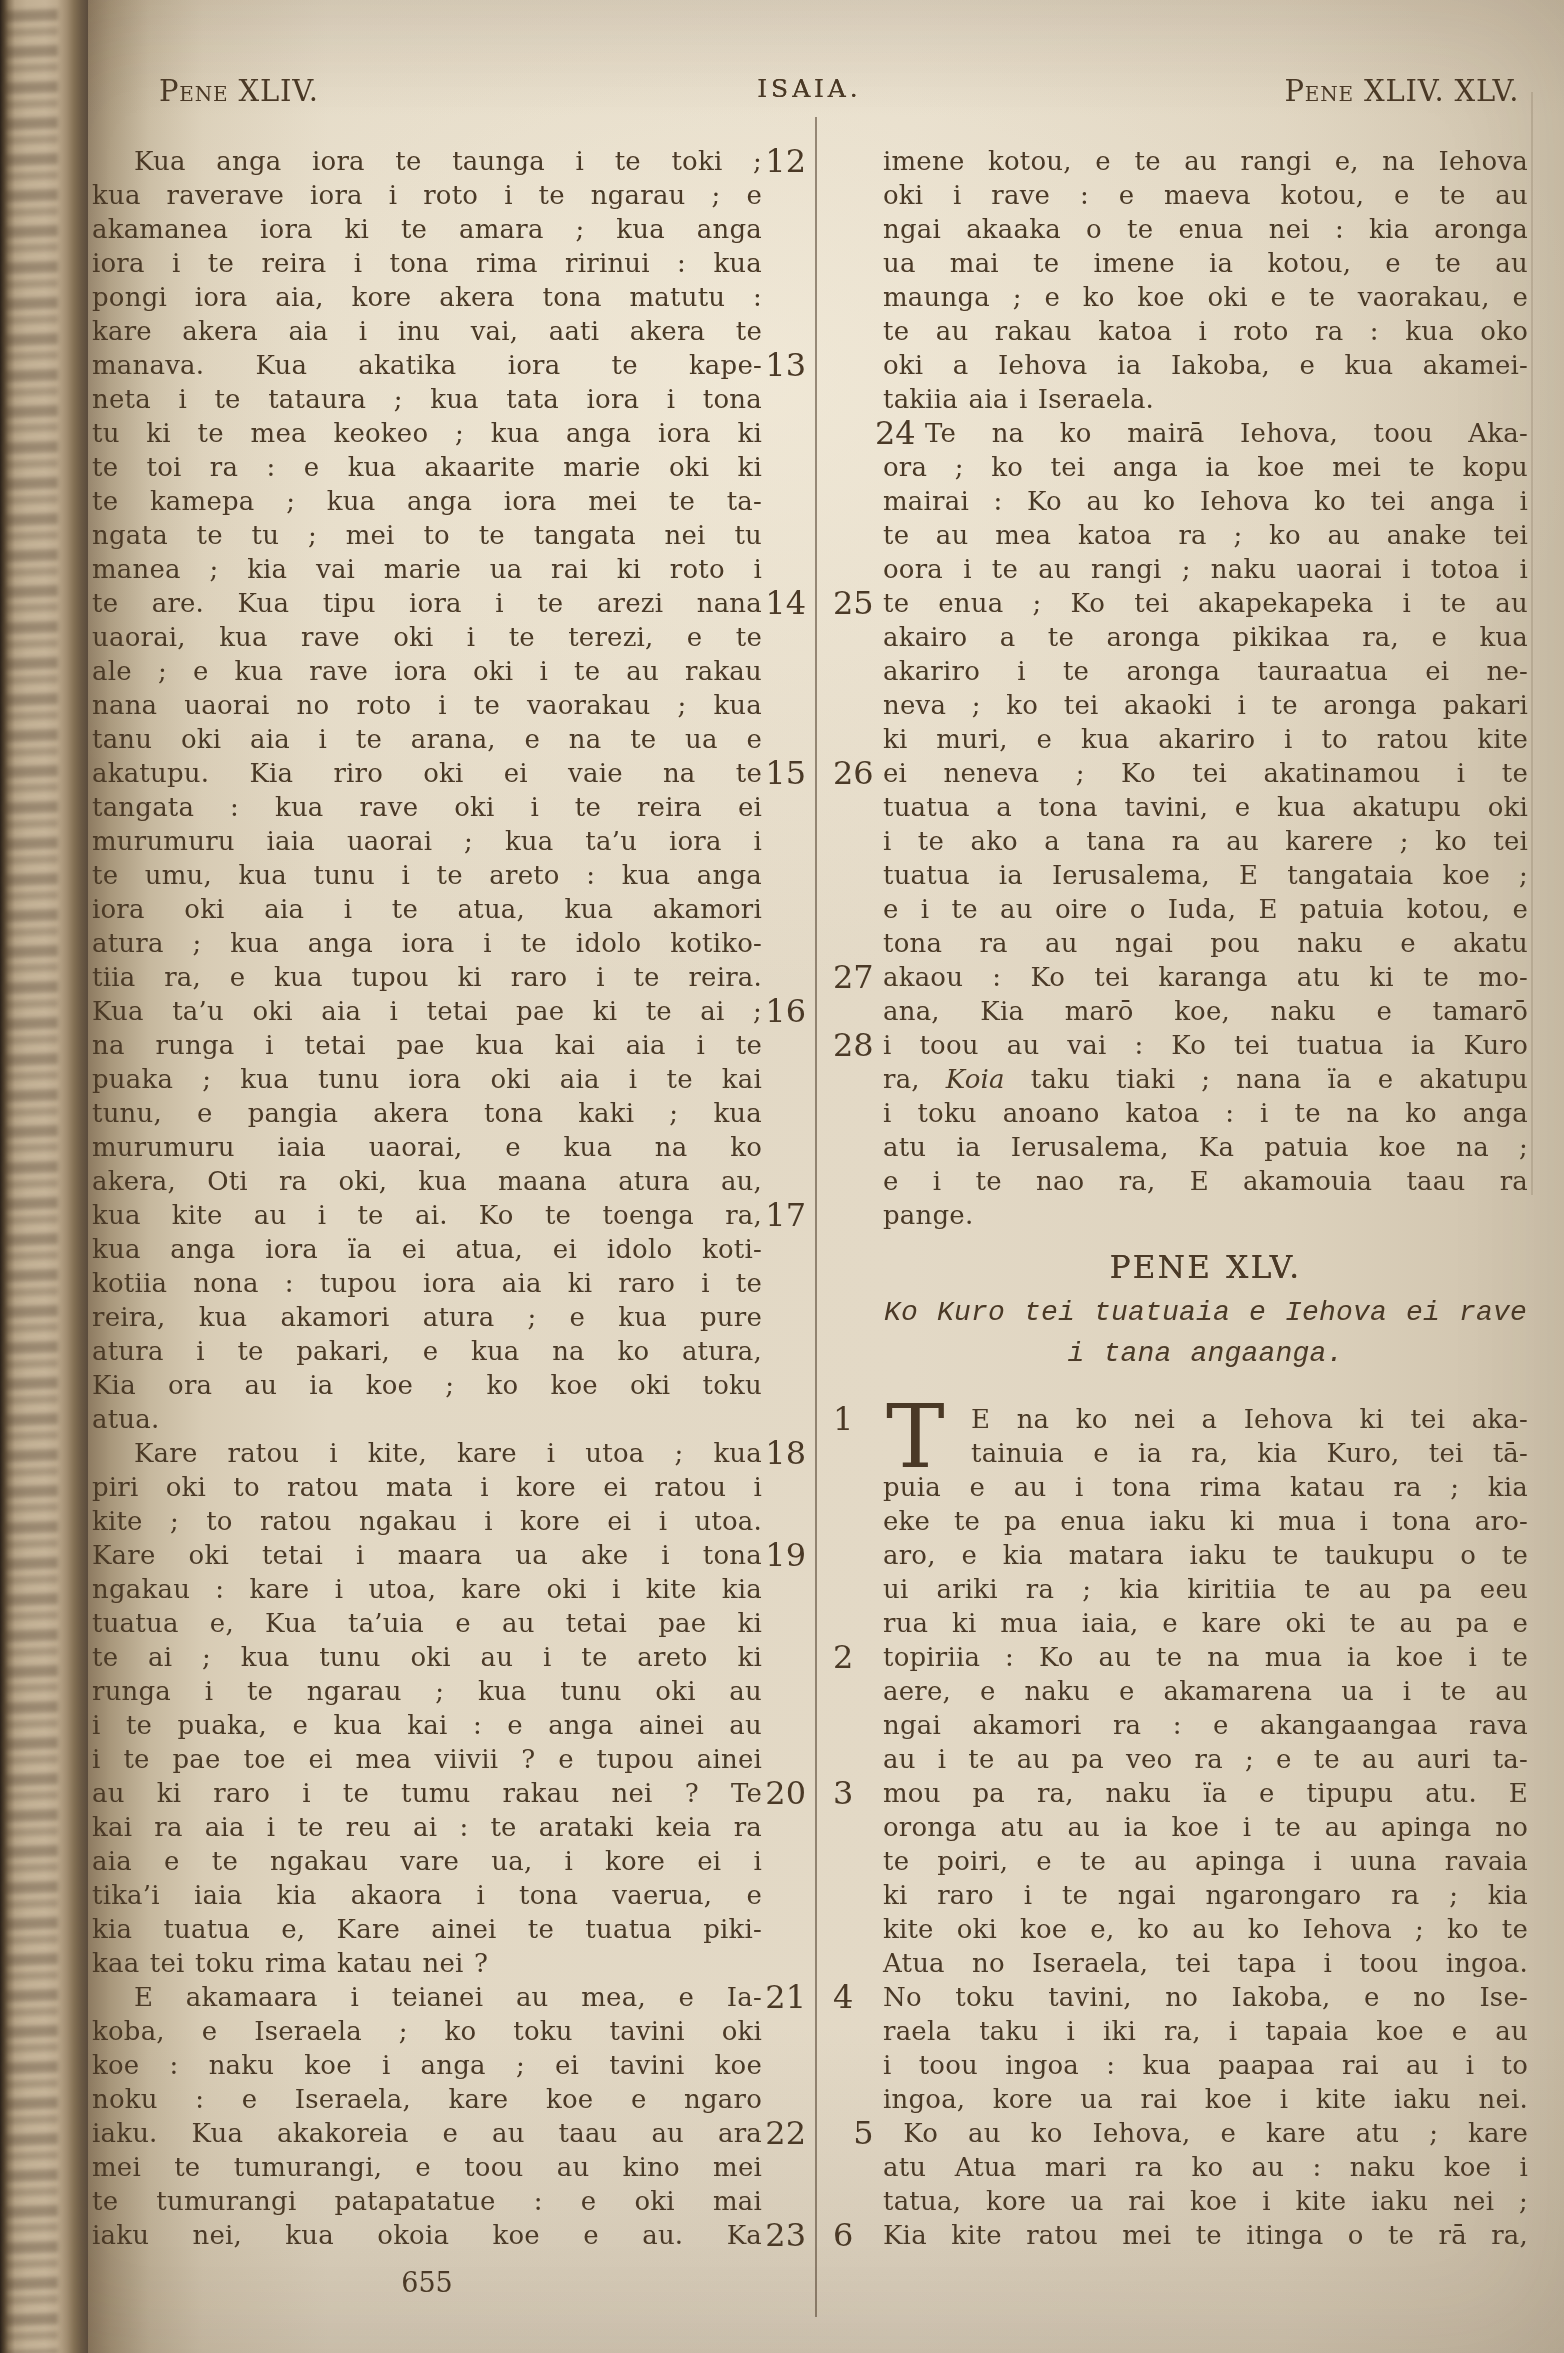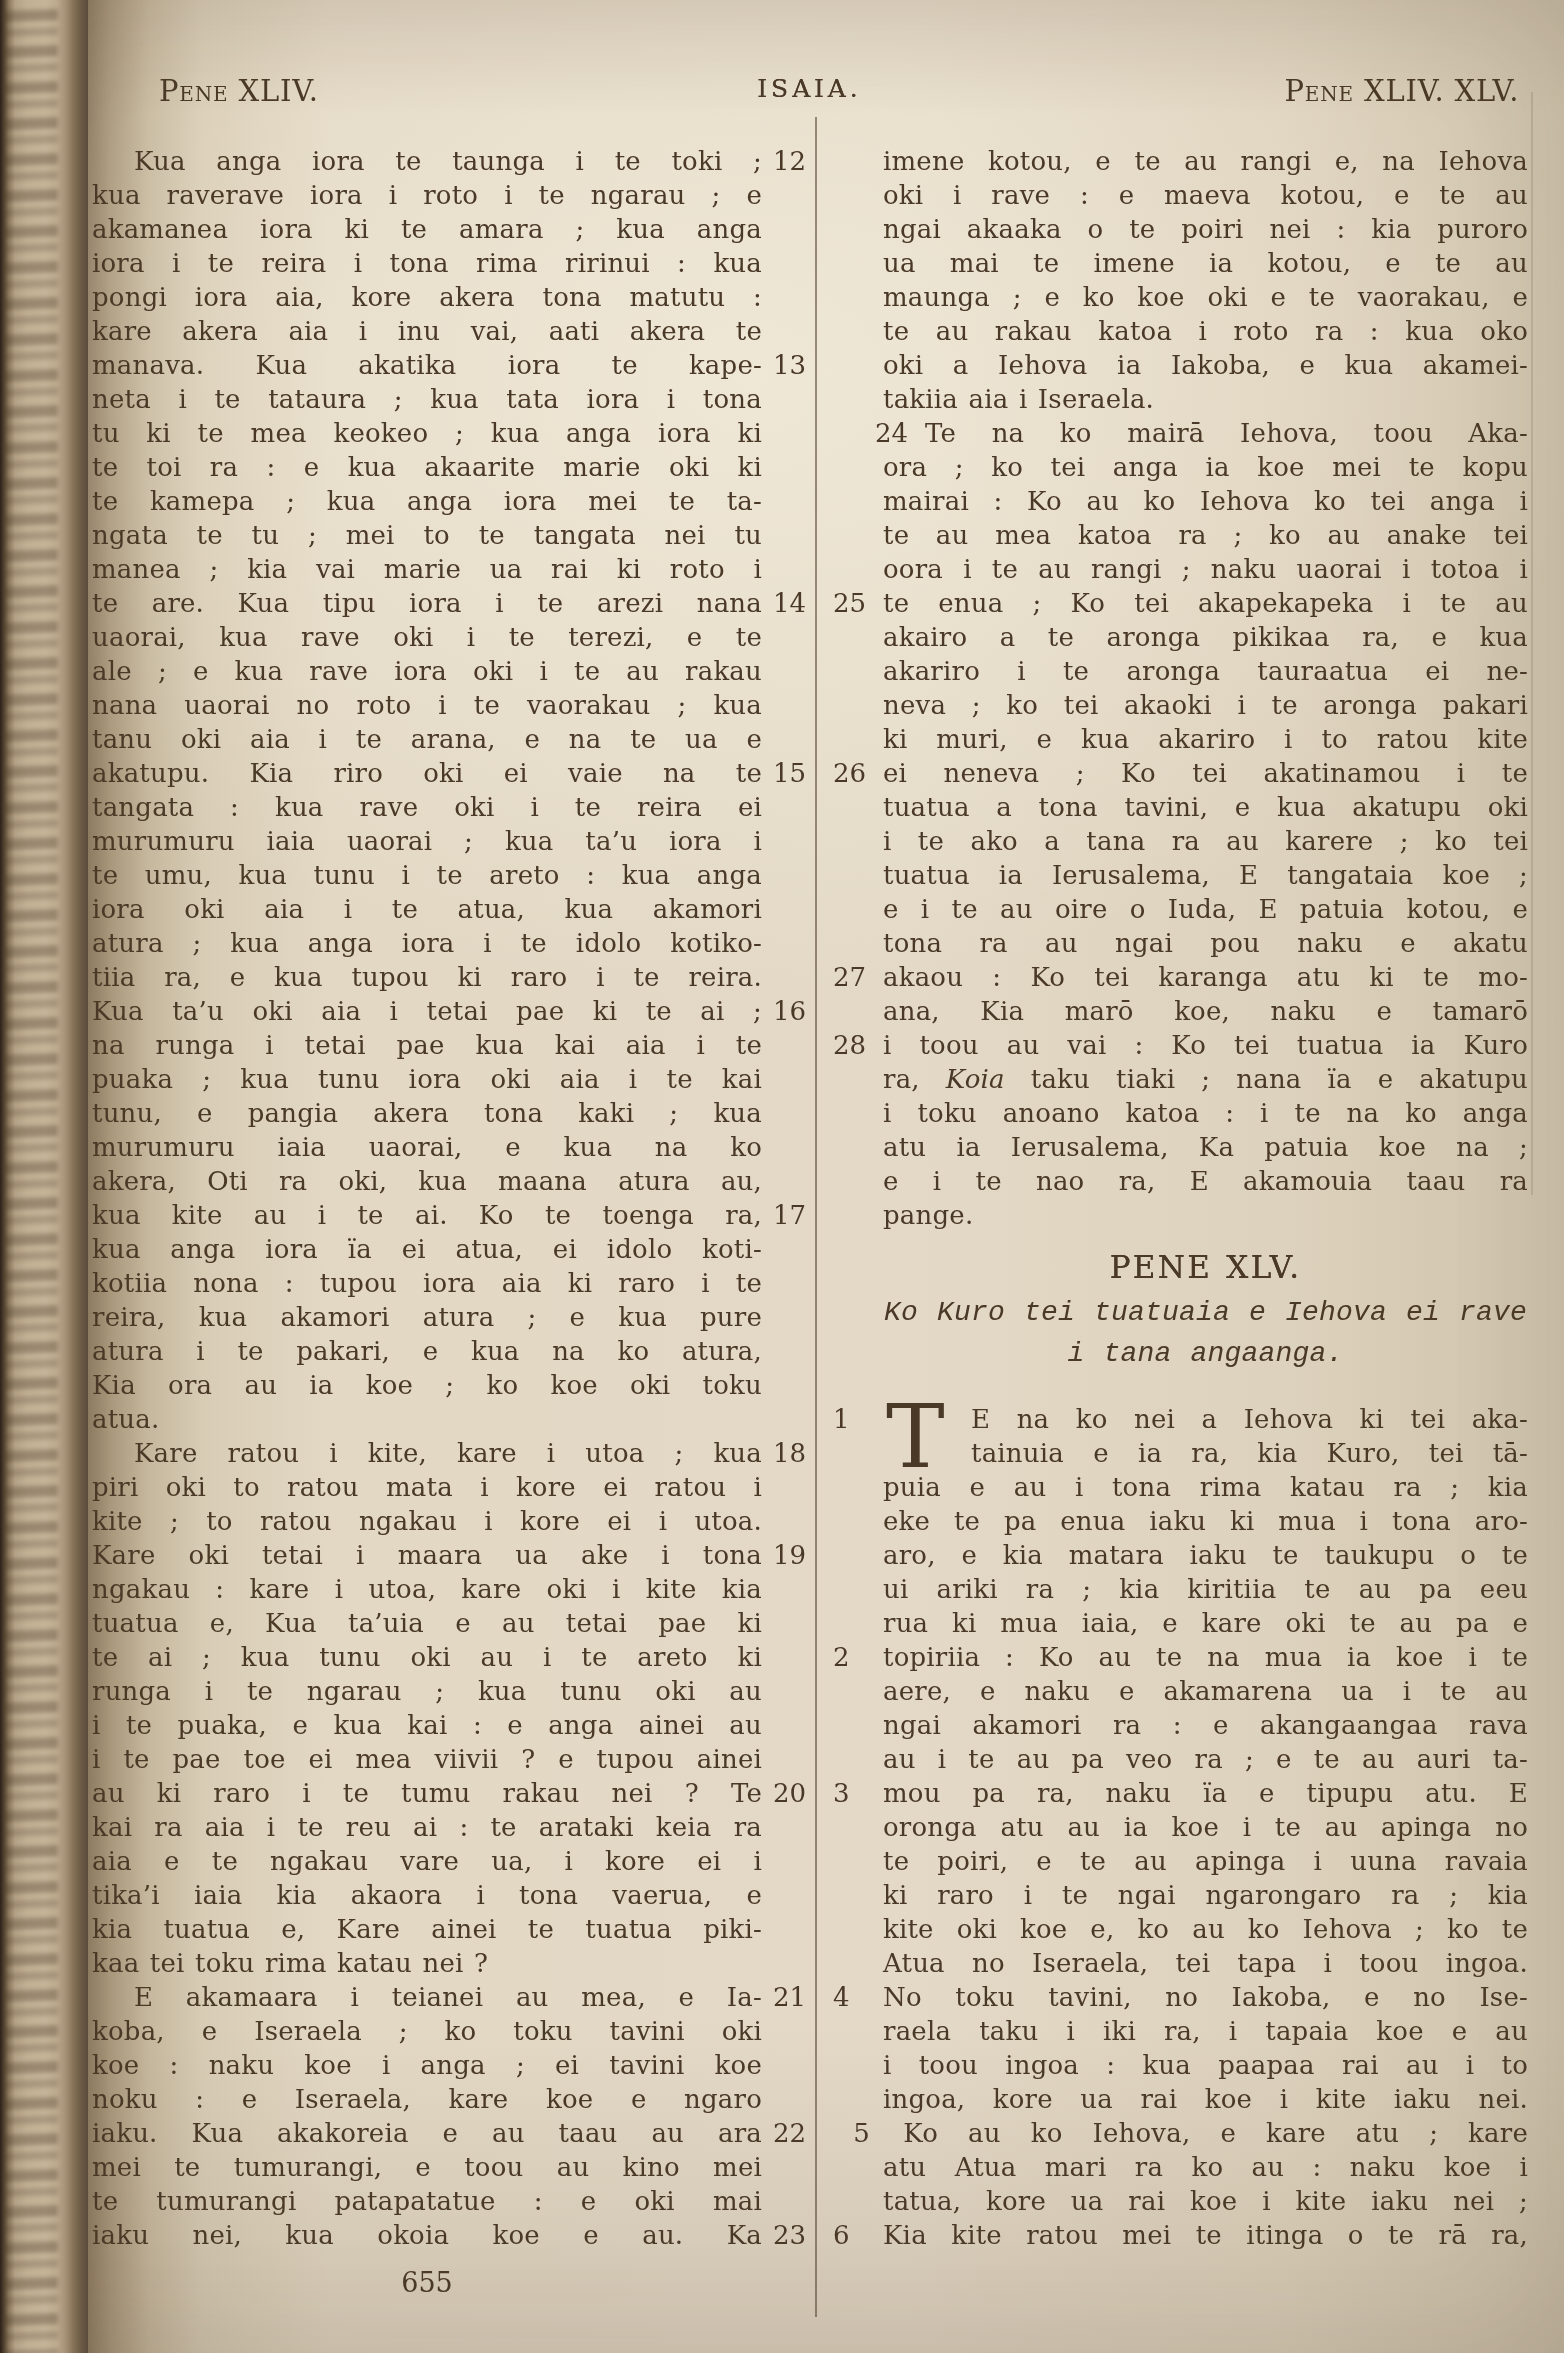--- a/index.html
+++ b/index.html
@@ -57,21 +57,21 @@
     overflow:visible;white-space:nowrap;
   }
   .sh{text-align-last:left;}
   .ind{text-indent:42px;}
   .ind2{text-indent:20.3px;}
   .ch{text-align-last:center;white-space:normal;font-size:31px;letter-spacing:2.3px;height:49px;line-height:49px;margin-top:11px;text-shadow:0 0 0.4px #4a3926;}
   .sub{text-align-last:center;white-space:normal;font-style:italic;font-size:28px;height:41px;line-height:41px;font-family:Liberation Mono, monospace;}
   .sub-last{margin-bottom:28px;}
   .dc,.dcc{padding-left:88px;}
   .dropcap{position:absolute;left:3.1px;top:-3.1px;font-size:88px;line-height:75px;letter-spacing:0;}
-  .vnum{position:absolute;font-size:26px;letter-spacing:0;}
+  .vnum{position:absolute;font-size:32px;letter-spacing:0;}
   .col-left .vnum{right:-44px;}
   .col-right .vnum{left:-50px;}
   
   .divider{position:absolute;left:815px;top:117px;width:1.6px;height:2200px;background:rgba(78,61,42,.55);}
   .edge-line{position:absolute;left:1531px;top:92px;width:1.6px;height:1103px;background:rgba(95,78,58,.18);}
   .pagenum{position:absolute;left:92px;top:2267px;width:670px;text-align:center;font-size:27px;}
 </style>
 </head>
 <body>
 
@@ -151,21 +151,21 @@
       <div class="line">koe : naku koe i anga ; ei tavini koe</div>
       <div class="line">noku : e Iseraela, kare koe e ngaro</div>
       <div class="line"><span class="vnum">22</span>iaku. Kua akakoreia e au taau au ara</div>
       <div class="line">mei te tumurangi, e toou au kino mei</div>
       <div class="line">te tumurangi patapatatue : e oki mai</div>
       <div class="line"><span class="vnum">23</span>iaku nei, kua okoia koe e au. Ka</div>
     </div>
   <div class="col col-right ink">
       <div class="line">imene kotou, e te au rangi e, na Iehova</div>
       <div class="line">oki i rave : e maeva kotou, e te au</div>
-      <div class="line">ngai akaaka o te poiri nei : kia puroro</div>
+      <div class="line">ngai akaaka o te enua nei : kia aronga</div>
       <div class="line">ua mai te imene ia kotou, e te au</div>
       <div class="line">maunga ; e ko koe oki e te vaorakau, e</div>
       <div class="line">te au rakau katoa i roto ra : kua oko</div>
       <div class="line">oki a Iehova ia Iakoba, e kua akamei-</div>
       <div class="line sh">takiia aia i Iseraela.</div>
       <div class="line ind"><span class="vnum">24</span>Te na ko mairā Iehova, toou Aka-</div>
       <div class="line">ora ; ko tei anga ia koe mei te kopu</div>
       <div class="line">mairai : Ko au ko Iehova ko tei anga i</div>
       <div class="line">te au mea katoa ra ; ko au anake tei</div>
       <div class="line">oora i te au rangi ; naku uaorai i totoa i</div>

